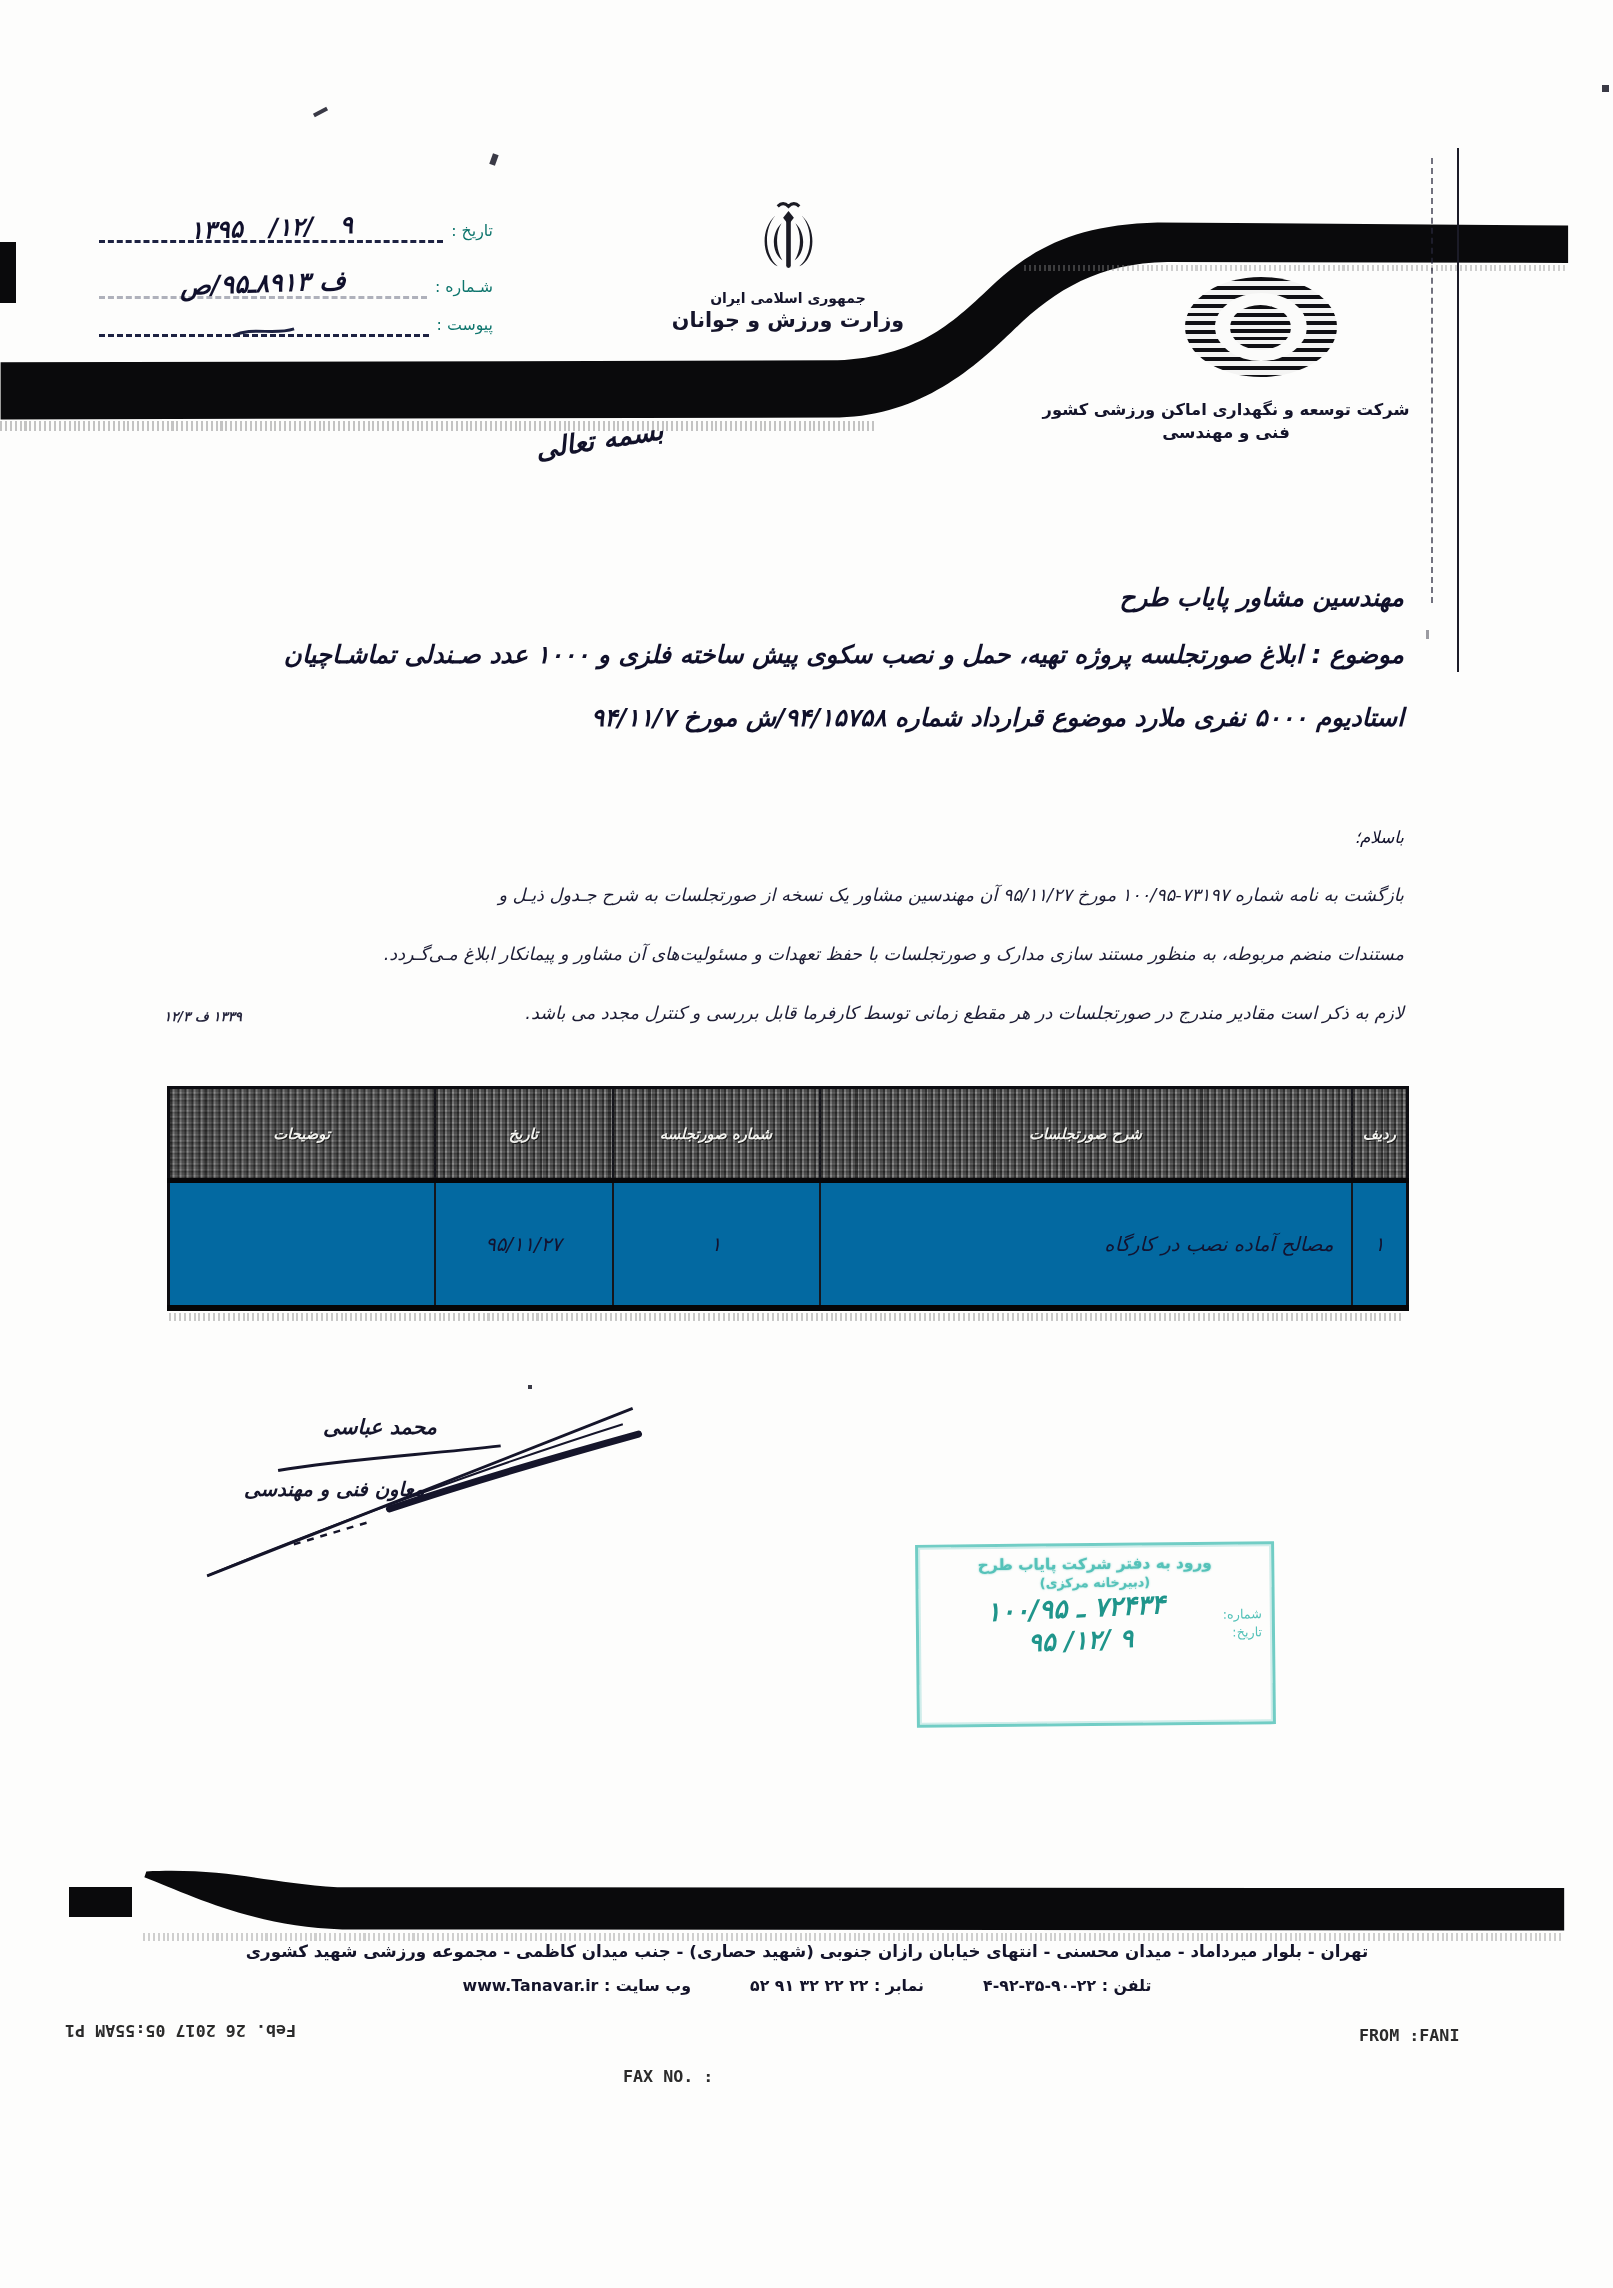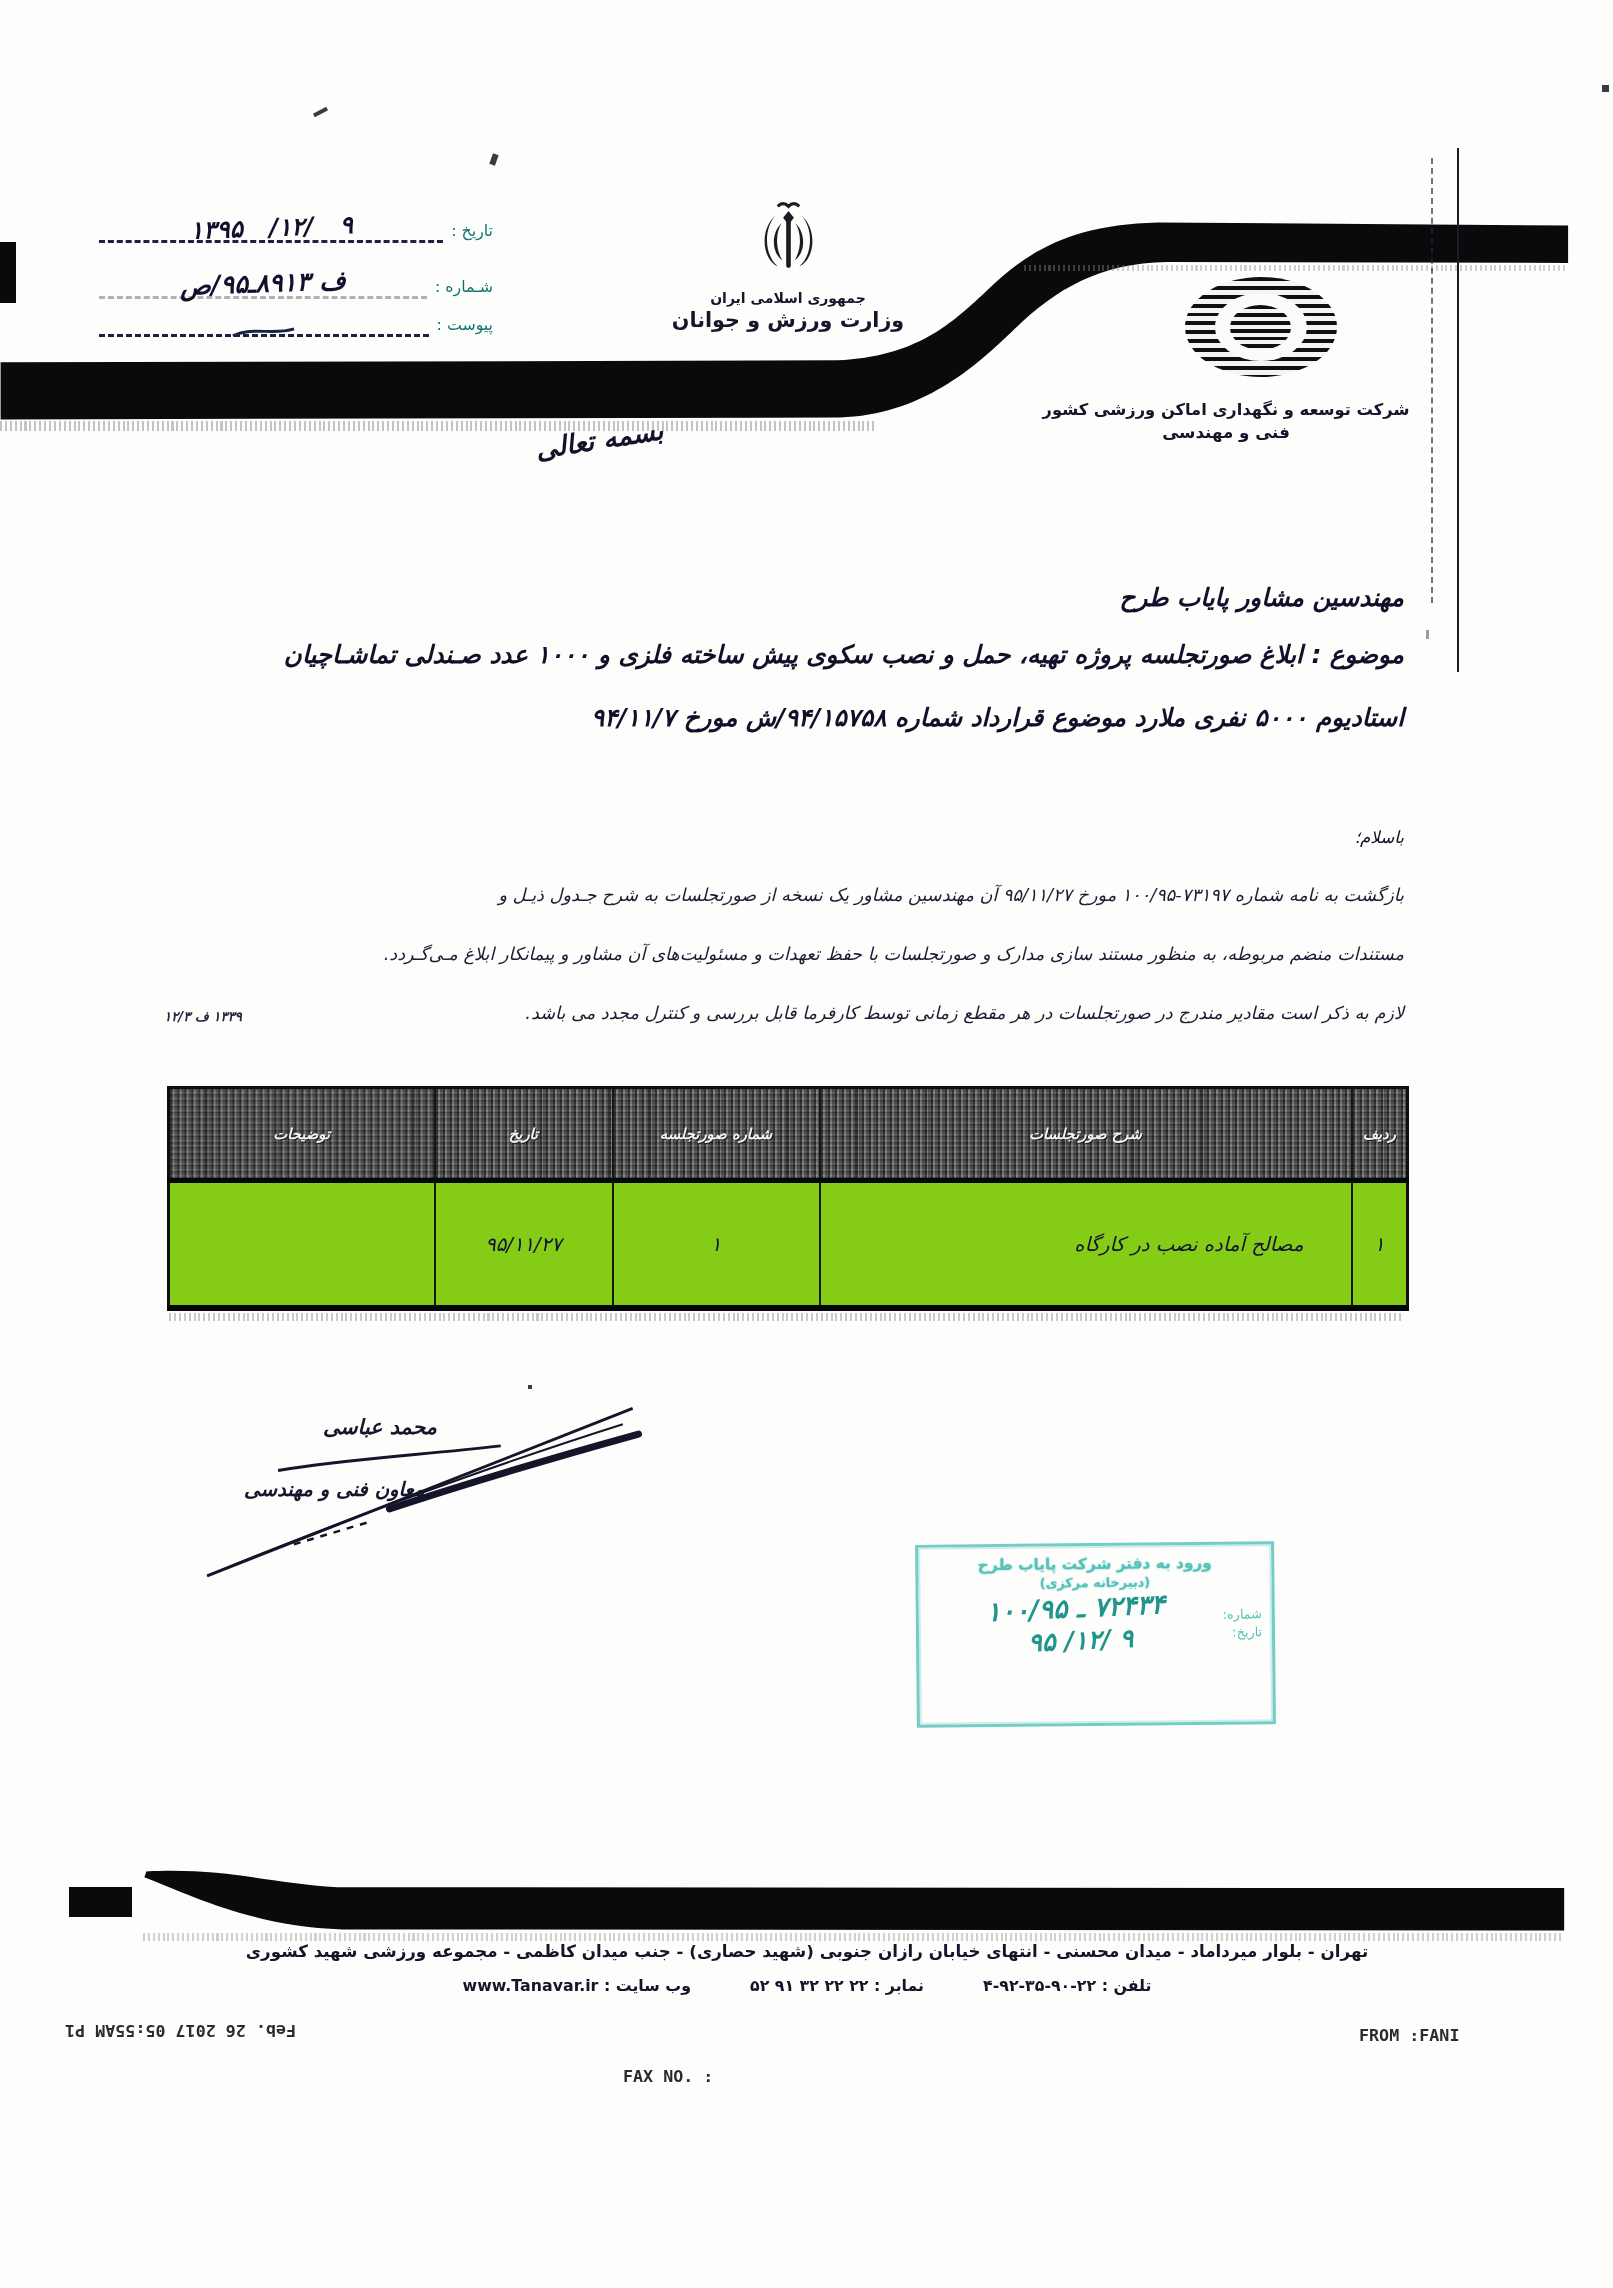--- a/index.html
+++ b/index.html
@@ -52,24 +52,24 @@
     direction:rtl; table-layout:fixed; border:3px solid #0d0d12;}
   .minutes-table th{
     height:87px; border:2px solid #16161c; border-bottom:5.9px solid #060608;
     background-color:#6f6f6f;
     background-image:
       repeating-linear-gradient(90deg, rgba(15,15,15,.5) 0 2px, rgba(245,245,245,.22) 2px 3.9px, rgba(70,70,70,.4) 3.9px 6.9px),
       repeating-linear-gradient(0deg, rgba(0,0,0,.5) 0 2px, rgba(210,210,210,.25) 2px 3px, rgba(45,45,45,.45) 3px 5.9px);
     color:#f2f2ee; font-style:italic; font-weight:bold; font-size:14.8px; text-shadow:1px 1px 0 #1a1a1a;
   }
   .minutes-table td{
-    height:120px; border:2px solid #16161c; background:#84cc16;
+    height:120px; border:2px solid #16161c; background:#0369a1;
     font-size:19.7px; font-style:italic; text-align:center; color:#131330;
   }
-  .minutes-table td.desc{text-align:right; padding-right:47px;}
+  .minutes-table td.desc{text-align:right; padding-right:17px;}
   .minutes-table{border-bottom:6.9px solid #060608;}
 
   
   .signer-name{position:absolute; left:323px; top:1415px; font-size:20.7px; font-weight:bold; font-style:italic;}
   .signer-title{position:absolute; left:244px; top:1478px; font-size:19.7px; font-weight:bold; font-style:italic;}
 
   
   .stamp{position:absolute; left:916px; top:1543px; width:353px; height:177px;
     border:3.9px solid rgba(77,193,183,.8); box-shadow:inset 0 0 0 2px rgba(77,193,183,.25);
     transform:rotate(-0.6deg); direction:rtl; text-align:center; color:#55c2b9;}

